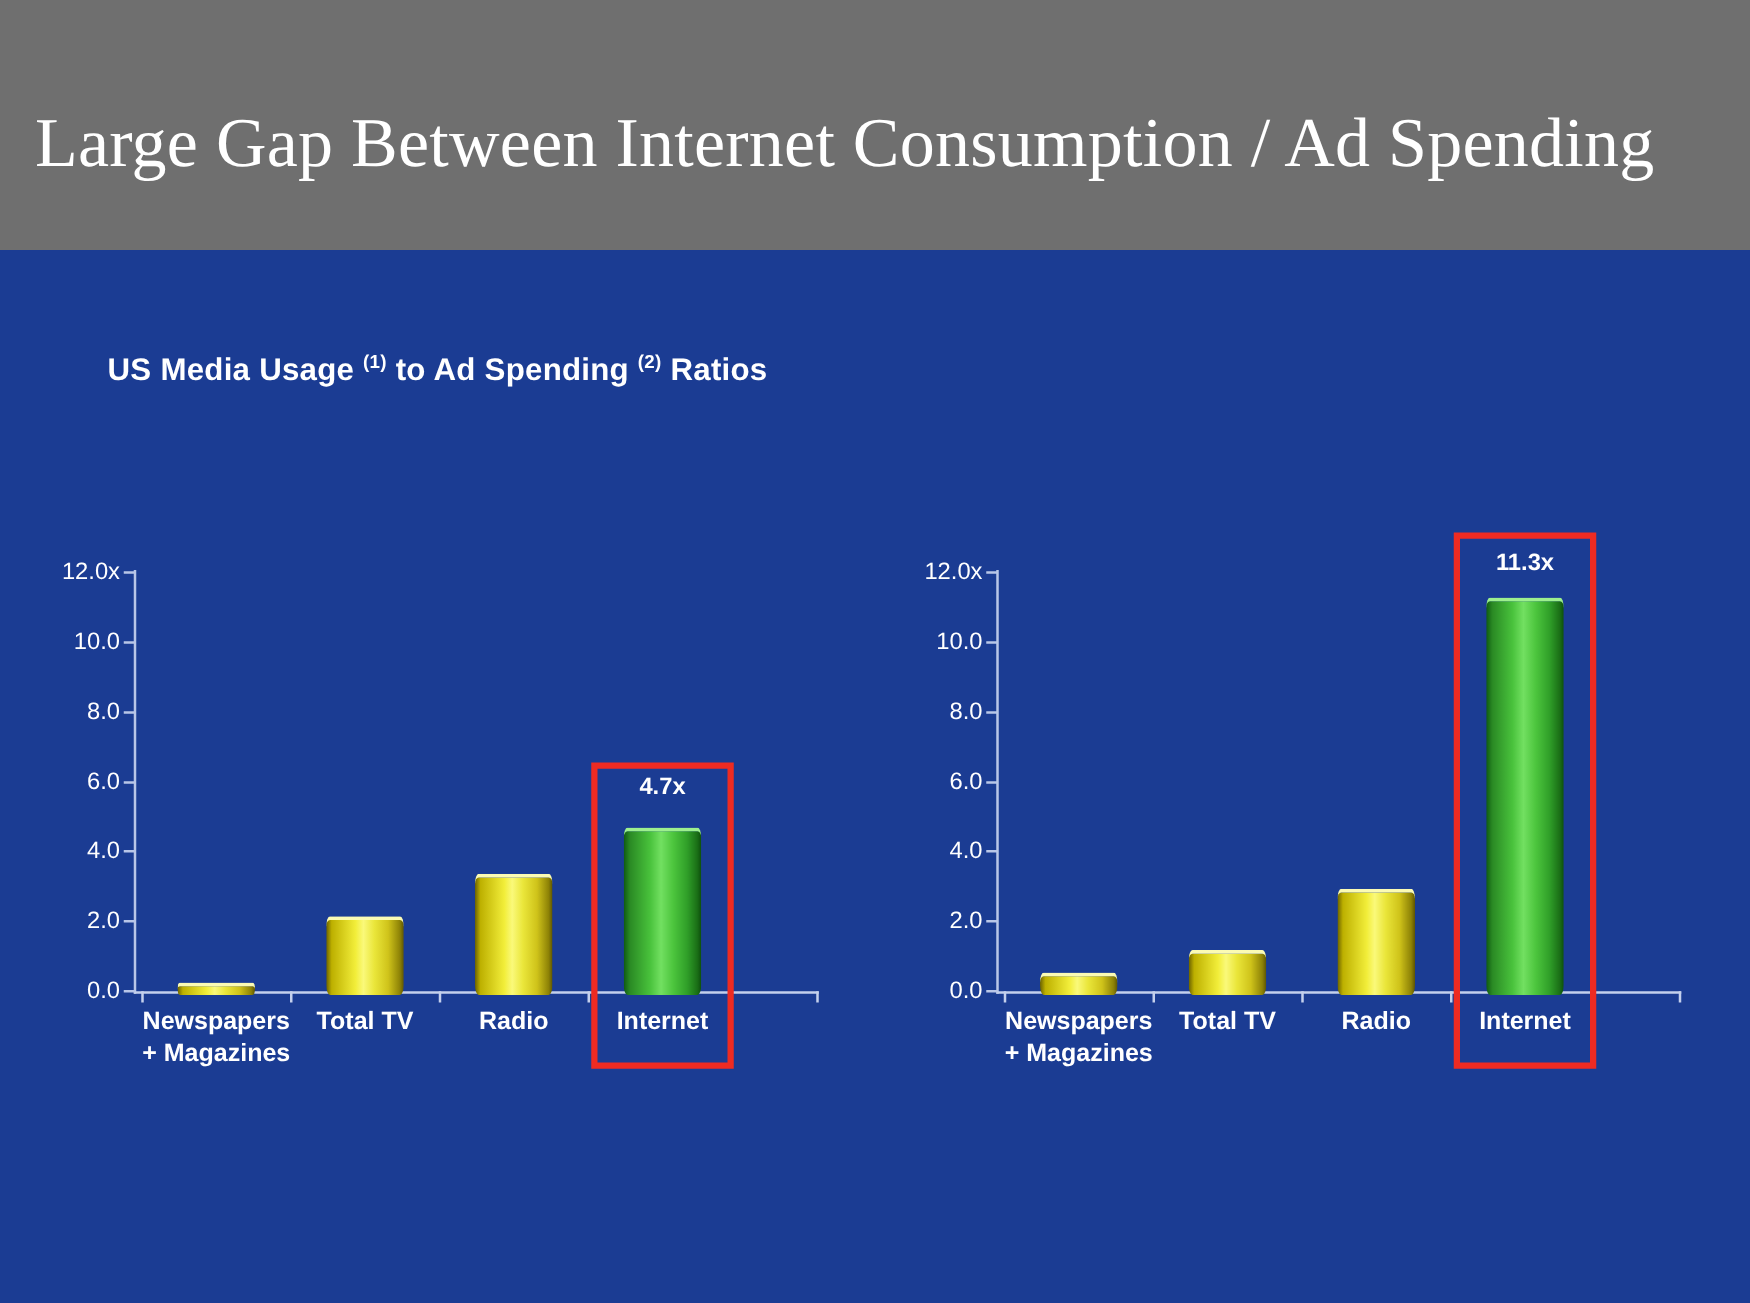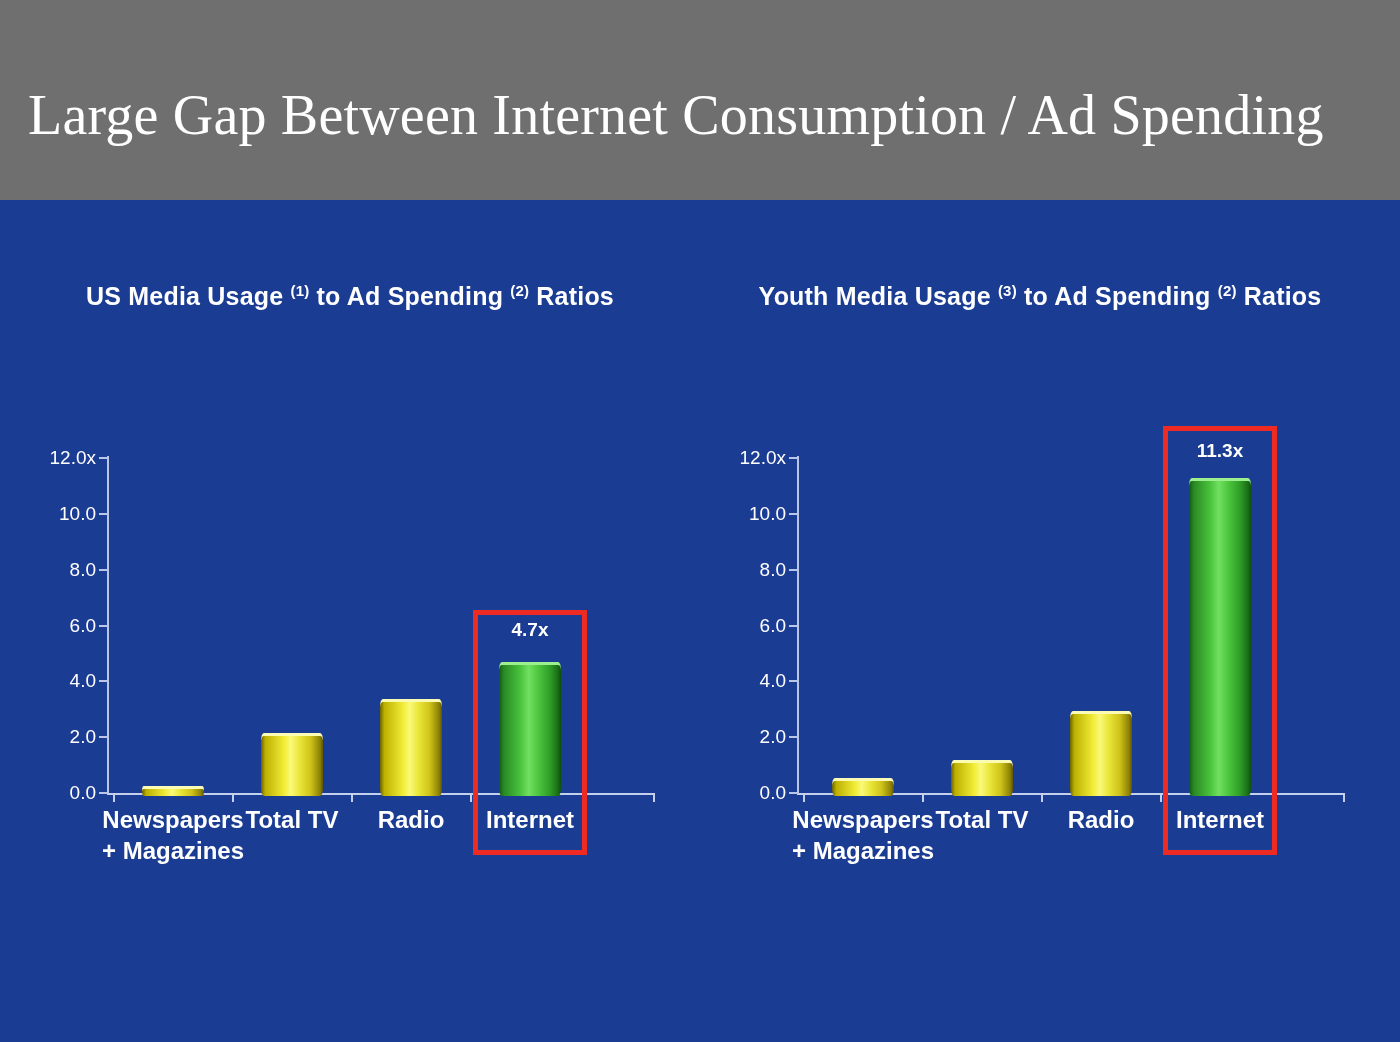--- a/index.html
+++ b/index.html
@@ -156,21 +156,21 @@
     font-size: 19px;
     font-weight: bold;
     white-space: nowrap;
   }
   .cat-label {
     position: absolute;
     top: 524px;
     width: 150px;
     text-align: center;
     color: #ffffff;
-    font-size: 24px;
+    font-size: 20px;
     font-weight: bold;
     line-height: 1.3;
   }
   .highlight-box {
     position: absolute;
     border: 5px solid #ee2b22;
     box-sizing: border-box;
     pointer-events: none;
   }
 </style>
@@ -232,23 +232,20 @@
             <div class="cyl yellow" style="position: absolute; left: 241px; top: 452.979px; height: 60.0208px; transform: none;"></div>
             <div class="cyl yellow" style="position: absolute; left: 360px; top: 419.479px; height: 93.5208px; transform: none;"></div>
             <div class="cyl green" style="position: absolute; left: 479px; top: 381.792px; height: 131.208px; transform: none;"></div>
             <div class="bar-value" style="left: 510px; top: 339px;">4.7x</div>
           </div>
       <div class="highlight-box" style="left: 453px; top: 329.792px; width: 114px; height: 245.208px; border-color: rgb(238, 43, 34);"></div>
         </div>
     </div>
 
     <div class="chart-panel" id="chart-right">
-      <div class="chart-title">
-        <span>Youth Media Usage </span><sup>(3)</sup><span> to Ad Spending </span><sup>(2)</sup><span> Ratios</span>
-      </div>
       <div class="plot">
         <div class="axis-v"></div>
         <div class="axis-h"></div>
         <div class="y-axis-group">
             <div class="ytick" style="top: 177px;"></div>
             <div class="ylabel" style="position: absolute; left: 0px; top: 178px; width: 76px;">12.0x</div>
             <div class="ytick" style="top: 232.833px;"></div>
             <div class="ylabel" style="position: absolute; left: 0px; top: 233.833px; width: 76px;">10.0</div>
             <div class="ytick" style="top: 288.667px;"></div>
             <div class="ylabel" style="position: absolute; left: 0px; top: 289.667px; width: 76px;">8.0</div>

